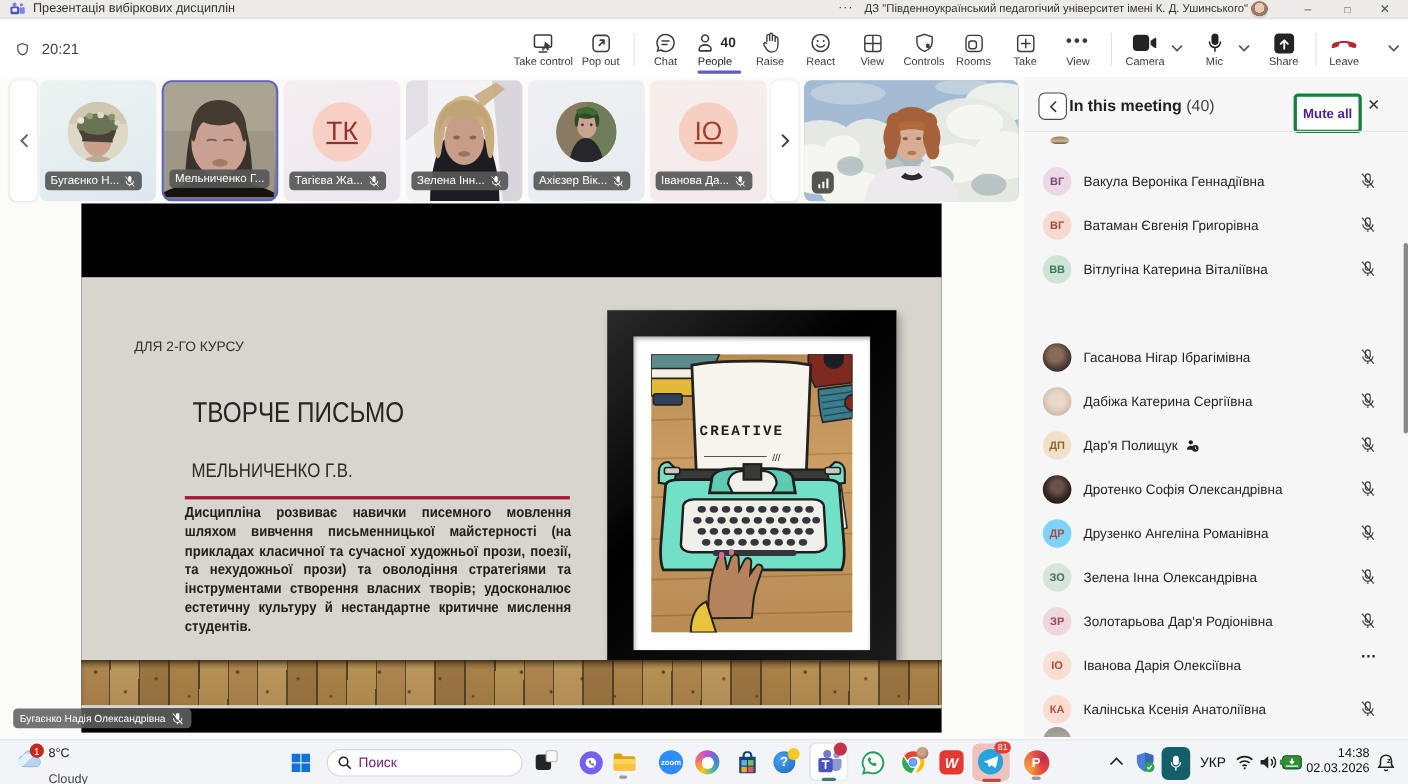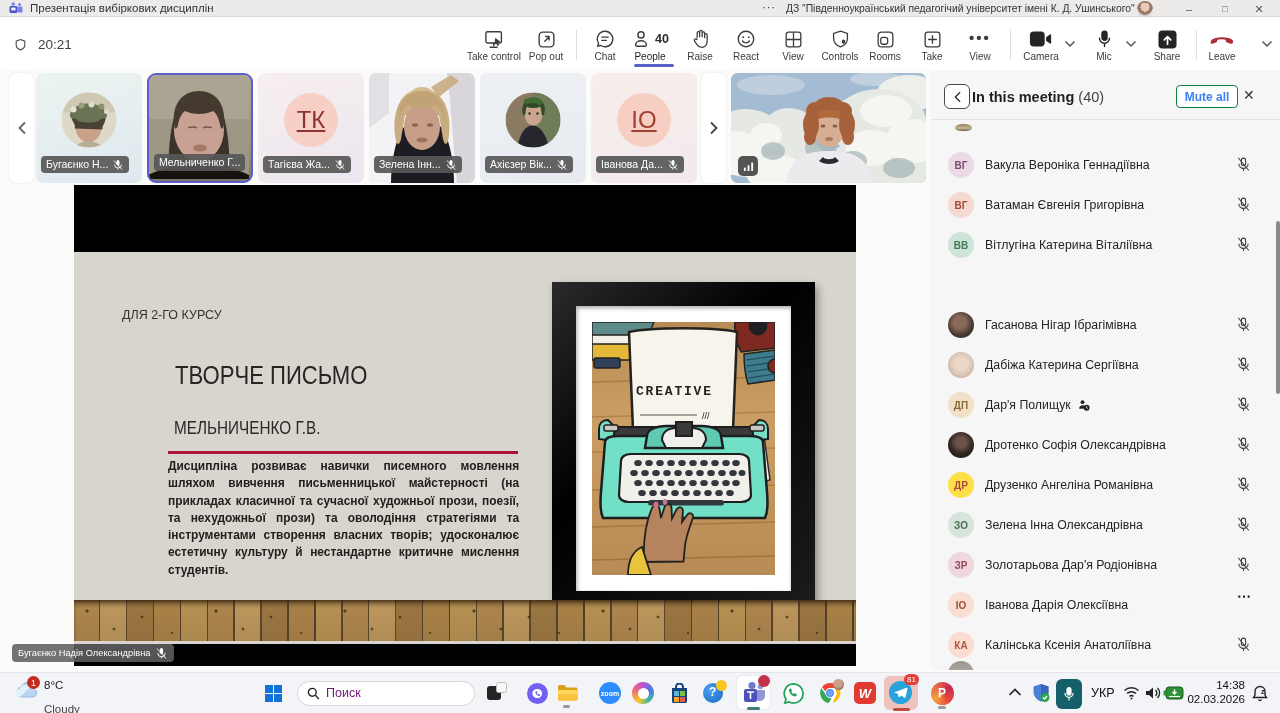--- a/index.html
+++ b/index.html
@@ -541,21 +541,21 @@
       <line x1="4" y1="3" x2="20" y2="21" stroke="#fff"></line>
     </svg></div>
 
 <div class="abs" id="panel">
   <div class="abs" style="left:13px;top:14px;width:26px;height:25px;border:1.5px solid #4a4a4a;border-radius:6px;background:#fff;display:flex;align-items:center;justify-content:center">
     <svg width="9" height="12" viewBox="0 0 10 14" fill="none" stroke="#333" stroke-width="1.6">
         <path d="M8 1.5L2.5 7 8 12.5"></path>
       </svg>
   </div>
   <div class="abs" style="left:41px;top:19px;font-size:14.5px;color:#1f1f1f"><b>In this meeting</b> <span style="color:#424242">(40)</span></div>
-  <div class="abs" style="left:245px;top:15px;width:62px;height:23px;background:#fff;border:1px solid #15803d;border-radius:4px;display:flex;align-items:center;justify-content:center;font-size:12px;font-weight:bold;color:#3b82f6">Mute all</div>
+  <div class="abs" style="left:245px;top:15px;width:62px;height:36px;background:#fff;border:3px solid #15803d;border-radius:4px;display:flex;align-items:center;justify-content:center;font-size:12px;font-weight:bold;color:#4c1d95">Mute all</div>
   <div class="abs" style="left:312px;top:17px;font-size:14px;color:#333">✕</div>
   <div class="abs" style="left:0;top:49px;width:349px;height:1px;background:#e4e4e4"></div>
   <div class="abs" id="plist" style="left:0;top:50px;width:349px;height:552px;overflow:hidden">
     <div class="abs" style="left:24px;top:4px;width:17px;height:7px;border-radius:50% 50% 40% 40%;background:linear-gradient(180deg,#8a7a5a,#c9b896 60%,#6a5a42)"></div>
     <div class="prow" style="top:25px">
         <div class="pav" style="background:#ecd9e6;color:#7d4a6e">ВГ</div>
         <div class="pname">Вакула Вероніка Геннадіївна</div>
         <svg class="pmic" width="17" height="17" viewBox="0 0 24 24" fill="none" stroke="#3d3d3d" stroke-width="1.5">
           <rect x="9" y="3" width="6" height="10.5" rx="3"></rect>
           <path d="M5.5 11a6.5 6.5 0 0 0 13 0M12 17.5V21"></path>
@@ -615,21 +615,21 @@
     <div class="prow" style="top:305px">
         <div class="pav" style="background:radial-gradient(circle at 50% 40%, #6a5248 0 25%, #332824 55%, #171311 100%)"></div>
         <div class="pname">Дротенко Софія Олександрівна</div>
         <svg class="pmic" width="17" height="17" viewBox="0 0 24 24" fill="none" stroke="#3d3d3d" stroke-width="1.5">
           <rect x="9" y="3" width="6" height="10.5" rx="3"></rect>
           <path d="M5.5 11a6.5 6.5 0 0 0 13 0M12 17.5V21"></path>
           <line x1="4.5" y1="2.5" x2="19.5" y2="20.5"></line>
         </svg>
       </div>
     <div class="prow" style="top:345px">
-        <div class="pav" style="background:#fde047;color:#ad4a40">ДР</div>
+        <div class="pav" style="background:#7dd3fc;color:#ad4a40">ДР</div>
         <div class="pname">Друзенко Ангеліна Романівна</div>
         <svg class="pmic" width="17" height="17" viewBox="0 0 24 24" fill="none" stroke="#3d3d3d" stroke-width="1.5">
           <rect x="9" y="3" width="6" height="10.5" rx="3"></rect>
           <path d="M5.5 11a6.5 6.5 0 0 0 13 0M12 17.5V21"></path>
           <line x1="4.5" y1="2.5" x2="19.5" y2="20.5"></line>
         </svg>
       </div>
     <div class="prow" style="top:385px">
         <div class="pav" style="background:#d7e4db;color:#46725a">ЗО</div>
         <div class="pname">Зелена Інна Олександрівна</div>

